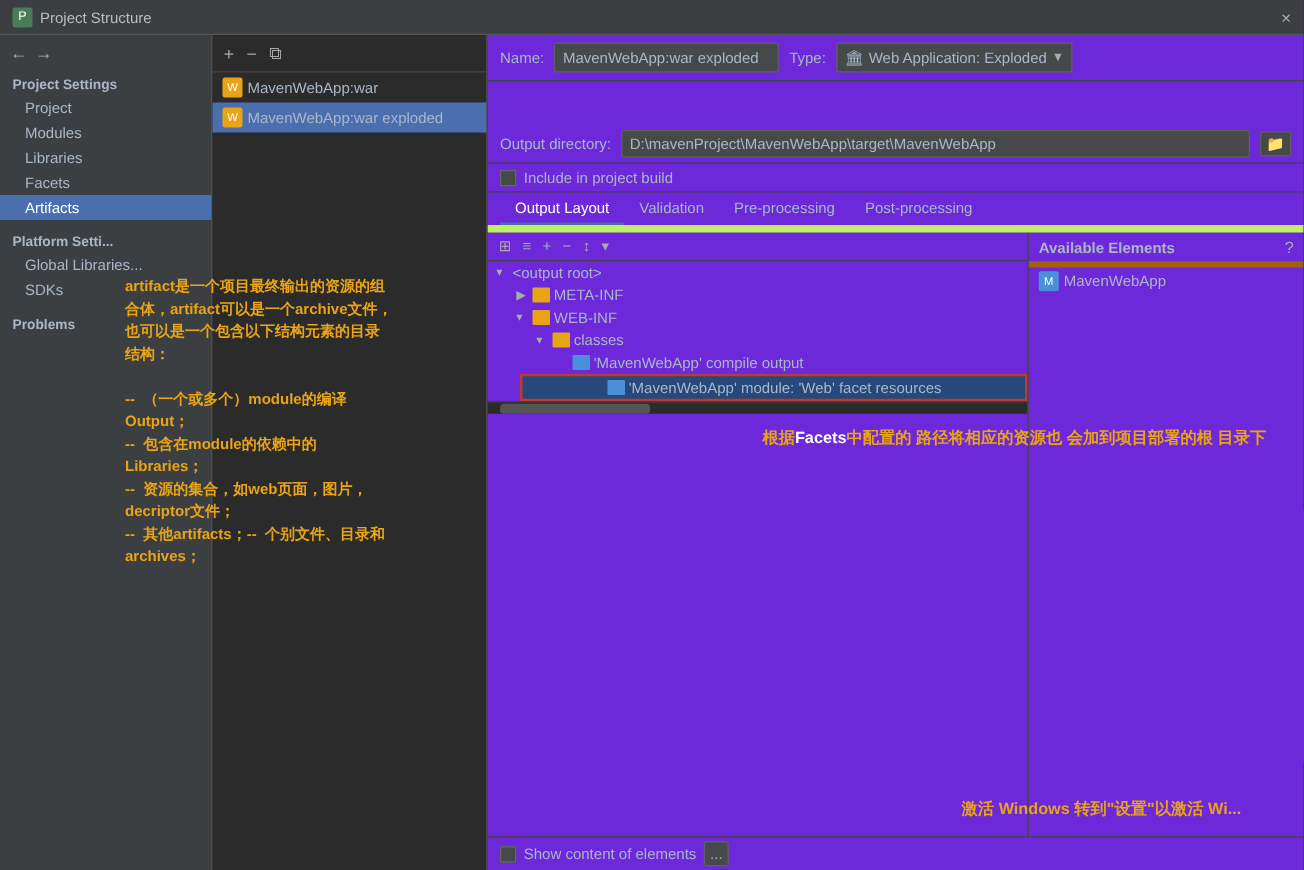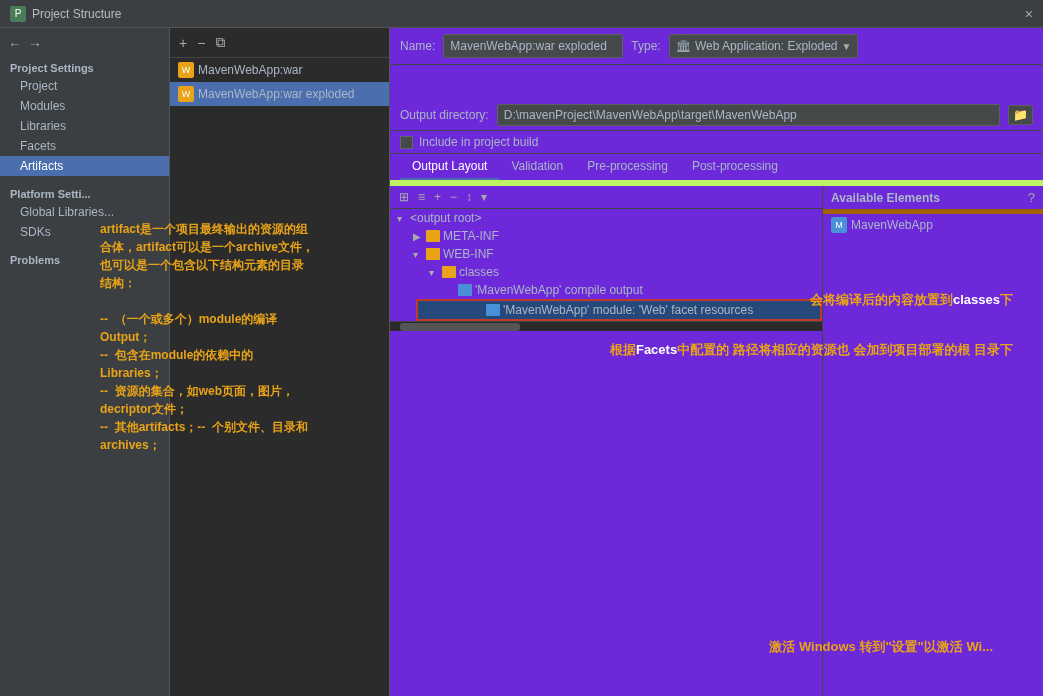--- a/index.html
+++ b/index.html
@@ -552,41 +552,45 @@
           <span class="available-title">Available Elements</span>
           <span class="help-icon">?</span>
         </div>
         <div class="available-item">
           <div class="artifact-icon">M</div>
           <span>MavenWebApp</span>
         </div>
       </div>
     </div>
 
+    <div class="bottom-bar">
+      <div class="show-content-checkbox"></div>
+      <span class="field-label">Show content of elements</span>
+      <button class="folder-btn">...</button>
+    </div>
 
   </div>
 </div>
 
 <div class="annotation-overlay">
 
   <div class="annotation-text" style="left: 100px; top: 220px; font-size: 12px; max-width: 290px; white-space: pre-wrap;">artifact是一个项目最终输出的资源的组
 合体，artifact可以是一个archive文件，
 也可以是一个包含以下结构元素的目录
 结构：
 
 --  （一个或多个）module的编译
 Output；
 --  包含在module的依赖中的
 Libraries；
 --  资源的集合，如web页面，图片，
 decriptor文件；
 --  其他artifacts；--  个别文件、目录和
 archives；</div>
 
-  <div class="annotation-text" style="right: 30px; top: 290px; font-size: 13px; font-weight: bold;">会将编译后的内容放置到<span style="color:#fff; font-weight:bold;">classes</span>下</div>
 
   <div class="annotation-text" style="right: 30px; top: 340px; font-size: 13px;">根据<span style="color:#fff;">Facets</span>中配置的
 路径将相应的资源也
 会加到项目部署的根
 目录下</div>
 
   <div class="annotation-text" style="right: 50px; bottom: 40px; font-size: 13px; text-align: right;">激活 Windows
 转到"设置"以激活 Wi...</div>
 </div>
 

